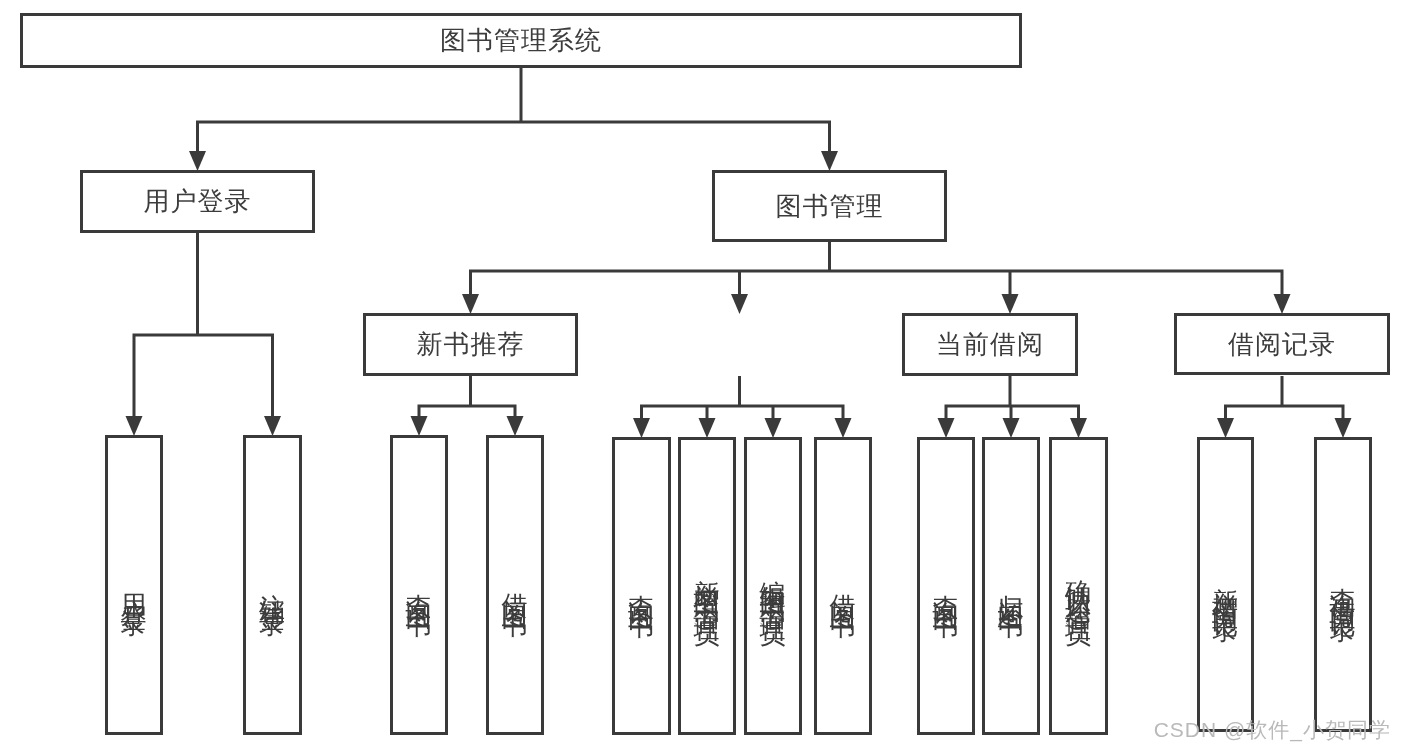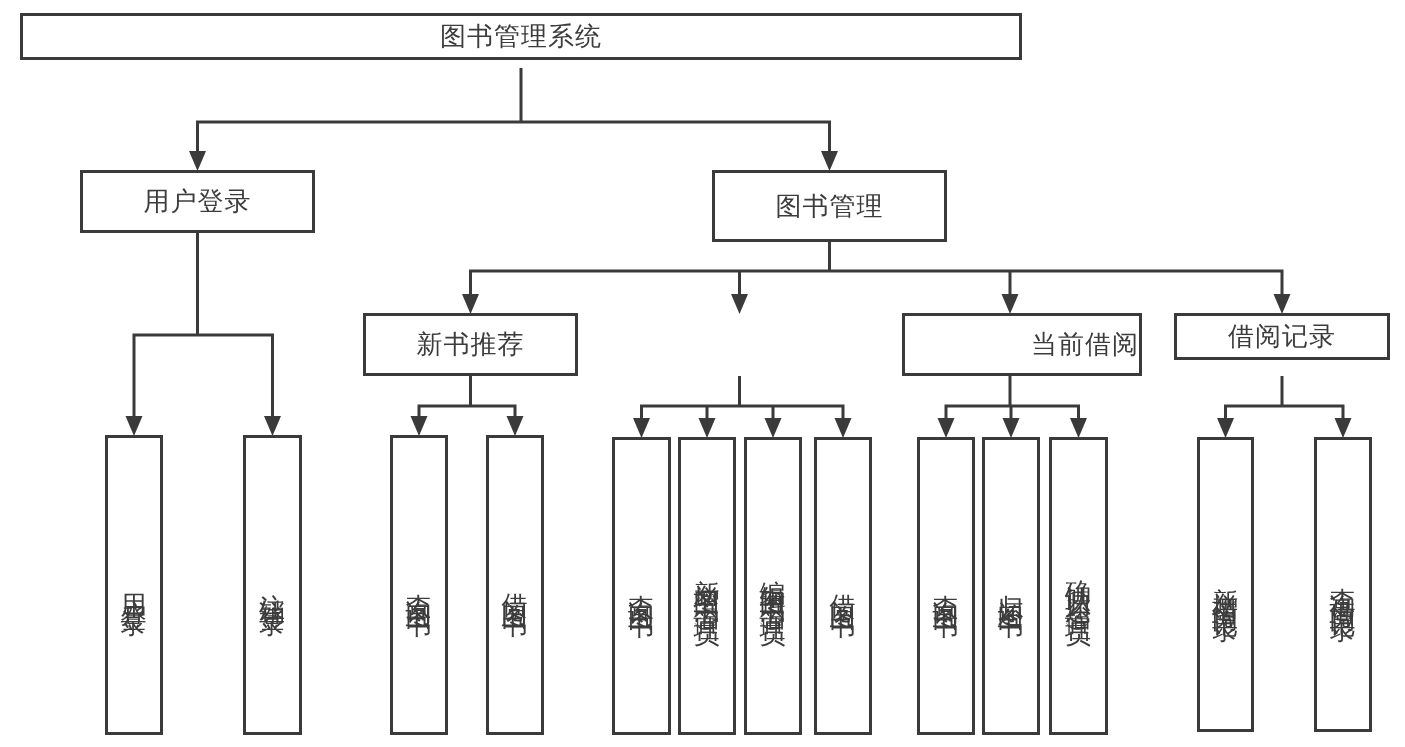--- a/index.html
+++ b/index.html
@@ -81,36 +81,37 @@
       <polygon points="764.5,418 781.5,418 773,438" fill="#3a3a3a"></polygon>
       <polygon points="834.5,418 851.5,418 843,438" fill="#3a3a3a"></polygon>
       <path d="M 1010 376 L 1010 406 M 944.5 406 L 1080 406 M 946 406 L 946 421 M 1011 406 L 1011 421 M 1078.5 406 L 1078.5 421" fill="none" stroke="#3a3a3a" stroke-width="3"></path>
       <polygon points="937.5,418 954.5,418 946,438" fill="#3a3a3a"></polygon>
       <polygon points="1002.5,418 1019.5,418 1011,438" fill="#3a3a3a"></polygon>
       <polygon points="1070,418 1087,418 1078.5,438" fill="#3a3a3a"></polygon>
       <path d="M 1282 376 L 1282 406 M 1224 406 L 1344.5 406 M 1225.5 406 L 1225.5 421 M 1343 406 L 1343 421" fill="none" stroke="#3a3a3a" stroke-width="3"></path>
       <polygon points="1217,418 1234,418 1225.5,438" fill="#3a3a3a"></polygon>
       <polygon points="1334.5,418 1351.5,418 1343,438" fill="#3a3a3a"></polygon>
     </svg>
-<div class="node horizontal" data-name="node-library-system" style="left: 20px; top: 13px; width: 1002px; height: 47px;">
+  <div class="watermark" data-name="watermark" style="color: rgb(185, 185, 185);">CSDN @软件_小贺同学</div>
+<div class="node horizontal" data-name="node-library-system" style="left: 20px; top: 13px; width: 1002px; height: 55px;">
       <span class="label" data-name="node-label">图书管理系统</span>
     </div>
     <div class="node horizontal" data-name="node-user-login" style="left: 80px; top: 170px; width: 235px; height: 63px;">
       <span class="label" data-name="node-label">用户登录</span>
     </div>
     <div class="node horizontal" data-name="node-book-management" style="left: 712px; top: 170px; width: 235px; height: 72px;">
       <span class="label" data-name="node-label">图书管理</span>
     </div>
     <div class="node horizontal" data-name="node-new-book-recommend" style="left: 363px; top: 313px; width: 215px; height: 63px;">
       <span class="label" data-name="node-label">新书推荐</span>
     </div>
-    <div class="node horizontal" data-name="node-current-borrowing" style="left: 902px; top: 313px; width: 240px; height: 63px; justify-content: flex-end;">
+    <div class="node horizontal" data-name="node-current-borrowing" style="left: 902px; top: 313px; width: 176px; height: 63px;">
       <span class="label" data-name="node-label">当前借阅</span>
     </div>
-    <div class="node horizontal" data-name="node-borrowing-records" style="left: 1174px; top: 313px; width: 216px; height: 47px;">
+    <div class="node horizontal" data-name="node-borrowing-records" style="left: 1174px; top: 313px; width: 216px; height: 62px;">
       <span class="label" data-name="node-label">借阅记录</span>
     </div>
     <div class="node vertical" data-name="node-user-login-leaf" style="left: 105px; top: 435px; width: 58px; height: 300px;">
       <span class="label" data-name="node-label">用户登录</span>
     </div>
     <div class="node vertical" data-name="node-logout-leaf" style="left: 243px; top: 435px; width: 59px; height: 300px;">
       <span class="label" data-name="node-label">注销登录</span>
     </div>
     <div class="node vertical" data-name="node-query-books-1" style="left: 390px; top: 435px; width: 58px; height: 300px;">
       <span class="label" data-name="node-label">查询图书</span>

